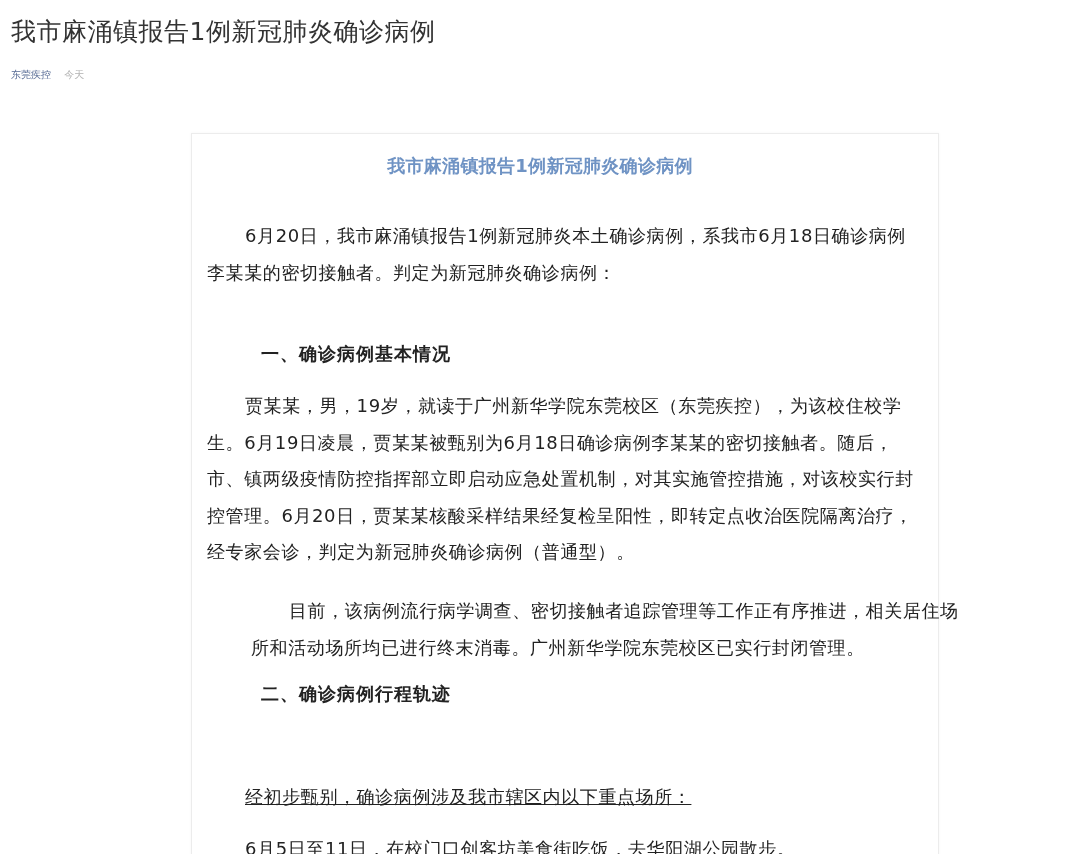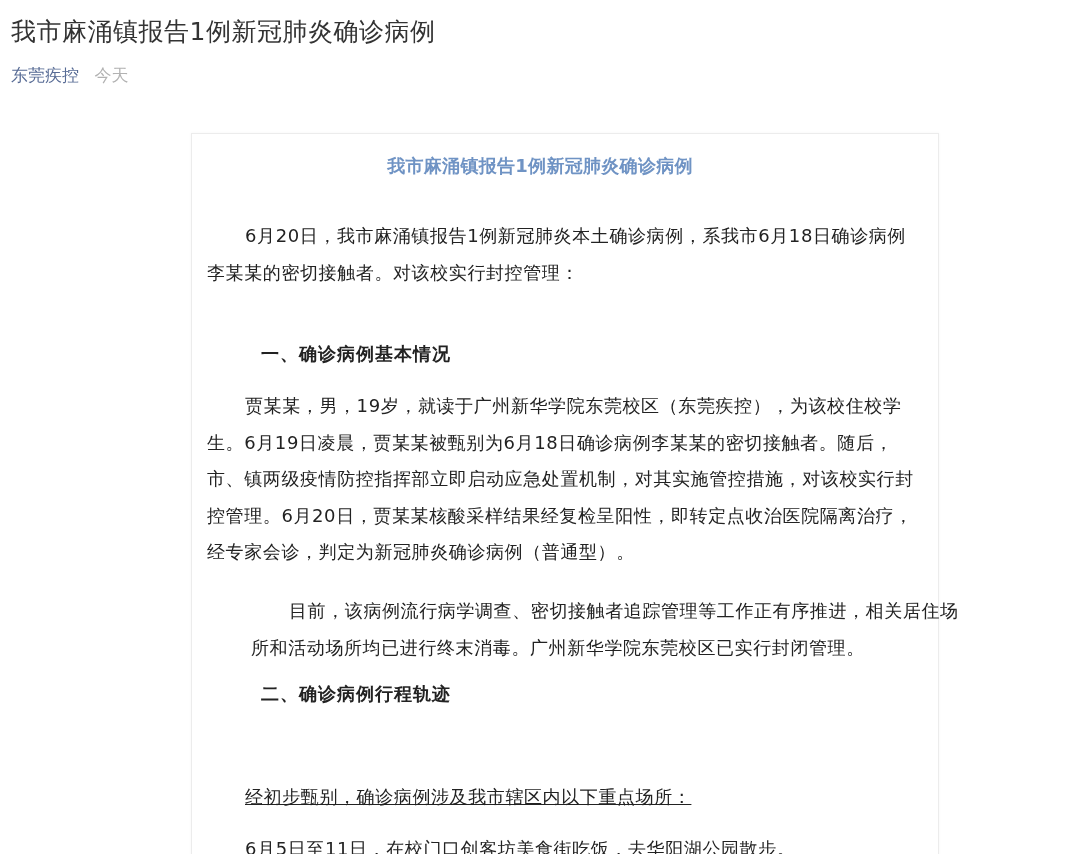--- a/index.html
+++ b/index.html
@@ -1,20 +1,20 @@
 <!DOCTYPE html>
 <html><head>
 <meta charset="utf-8">
 <style>
   html, body { margin:0; padding:0; background:#ffffff; }
   body { width:1080px; height:854px; overflow:hidden; position:relative;
          font-family:"DejaVu Sans", "Liberation Sans", sans-serif; }
   .article-title { position:absolute; left:11px; top:14px; font-size:25px; color:#333333;
                    letter-spacing:0.5px; margin:0; font-weight:normal; line-height:36px; white-space:nowrap; }
-  .meta { position:absolute; left:11px; top:63px; font-size:17px; line-height:24px; white-space:nowrap; }
+  .meta { position:absolute; left:11px; top:63px; font-size:10px; line-height:24px; white-space:nowrap; }
   .meta .author { color:#576b95; text-decoration:none; }
   .meta .time { color:#b2b2b2; margin-left:10px; }
   .card { position:absolute; left:191px; top:133px; width:746px; height:740px;
           border:1px solid #ececec; border-bottom:none; box-shadow:0 0 3px rgba(0,0,0,0.04); background:#fff; }
   .card-title { position:absolute; left:0; right:0; top:152px; text-align:center;
                 font-size:18px; font-weight:bold; color:#6f93c4; letter-spacing:0.3px; line-height:28px; margin:0; }
   .para { position:absolute; left:207px; width:716px; font-size:18px; color:#222222;
           line-height:36.5px; margin:0; text-indent:38px; letter-spacing:0.6px; }
   .heading { position:absolute; left:245px; font-size:18px; font-weight:bold; color:#222222;
              line-height:28px; margin:16px; letter-spacing:1px; white-space:nowrap; }
@@ -25,21 +25,21 @@
 <h1 class="article-title">我市麻涌镇报告1例新冠肺炎确诊病例</h1>
 <div class="meta">
   <a class="author">东莞疾控</a>
   <span class="time">今天</span>
 </div>
 
 <div class="card"></div>
 
 <h2 class="card-title">我市麻涌镇报告1例新冠肺炎确诊病例</h2>
 
-<p class="para" style="top:218px;">6月20日，我市麻涌镇报告1例新冠肺炎本土确诊病例，系我市6月18日确诊病例李某某的密切接触者。对该校实行封控管理：</p>
+<p class="para" style="top:218px;">6月20日，我市麻涌镇报告1例新冠肺炎本土确诊病例，系我市6月18日确诊病例李某某的密切接触者。判定为新冠肺炎确诊病例：</p>
 
 <p class="heading" style="top:324px;">一、确诊病例基本情况</p>
 
 <p class="para" style="top:388px;">贾某某，男，19岁，就读于广州新华学院东莞校区（东莞疾控），为该校住校学生。6月19日凌晨，贾某某被甄别为6月18日确诊病例李某某的密切接触者。随后，市、镇两级疫情防控指挥部立即启动应急处置机制，对其实施管控措施，对该校实行封控管理。6月20日，贾某某核酸采样结果经复检呈阳性，即转定点收治医院隔离治疗，经专家会诊，判定为新冠肺炎确诊病例（普通型）。</p>
 
 <p class="para" style="top:593px;margin-left:44px;">目前，该病例流行病学调查、密切接触者追踪管理等工作正有序推进，相关居住场所和活动场所均已进行终末消毒。广州新华学院东莞校区已实行封闭管理。</p>
 
 <p class="heading" style="top:664px;">二、确诊病例行程轨迹</p>
 
 <p class="para" style="top:779px;text-decoration:underline;">经初步甄别，确诊病例涉及我市辖区内以下重点场所：</p>

